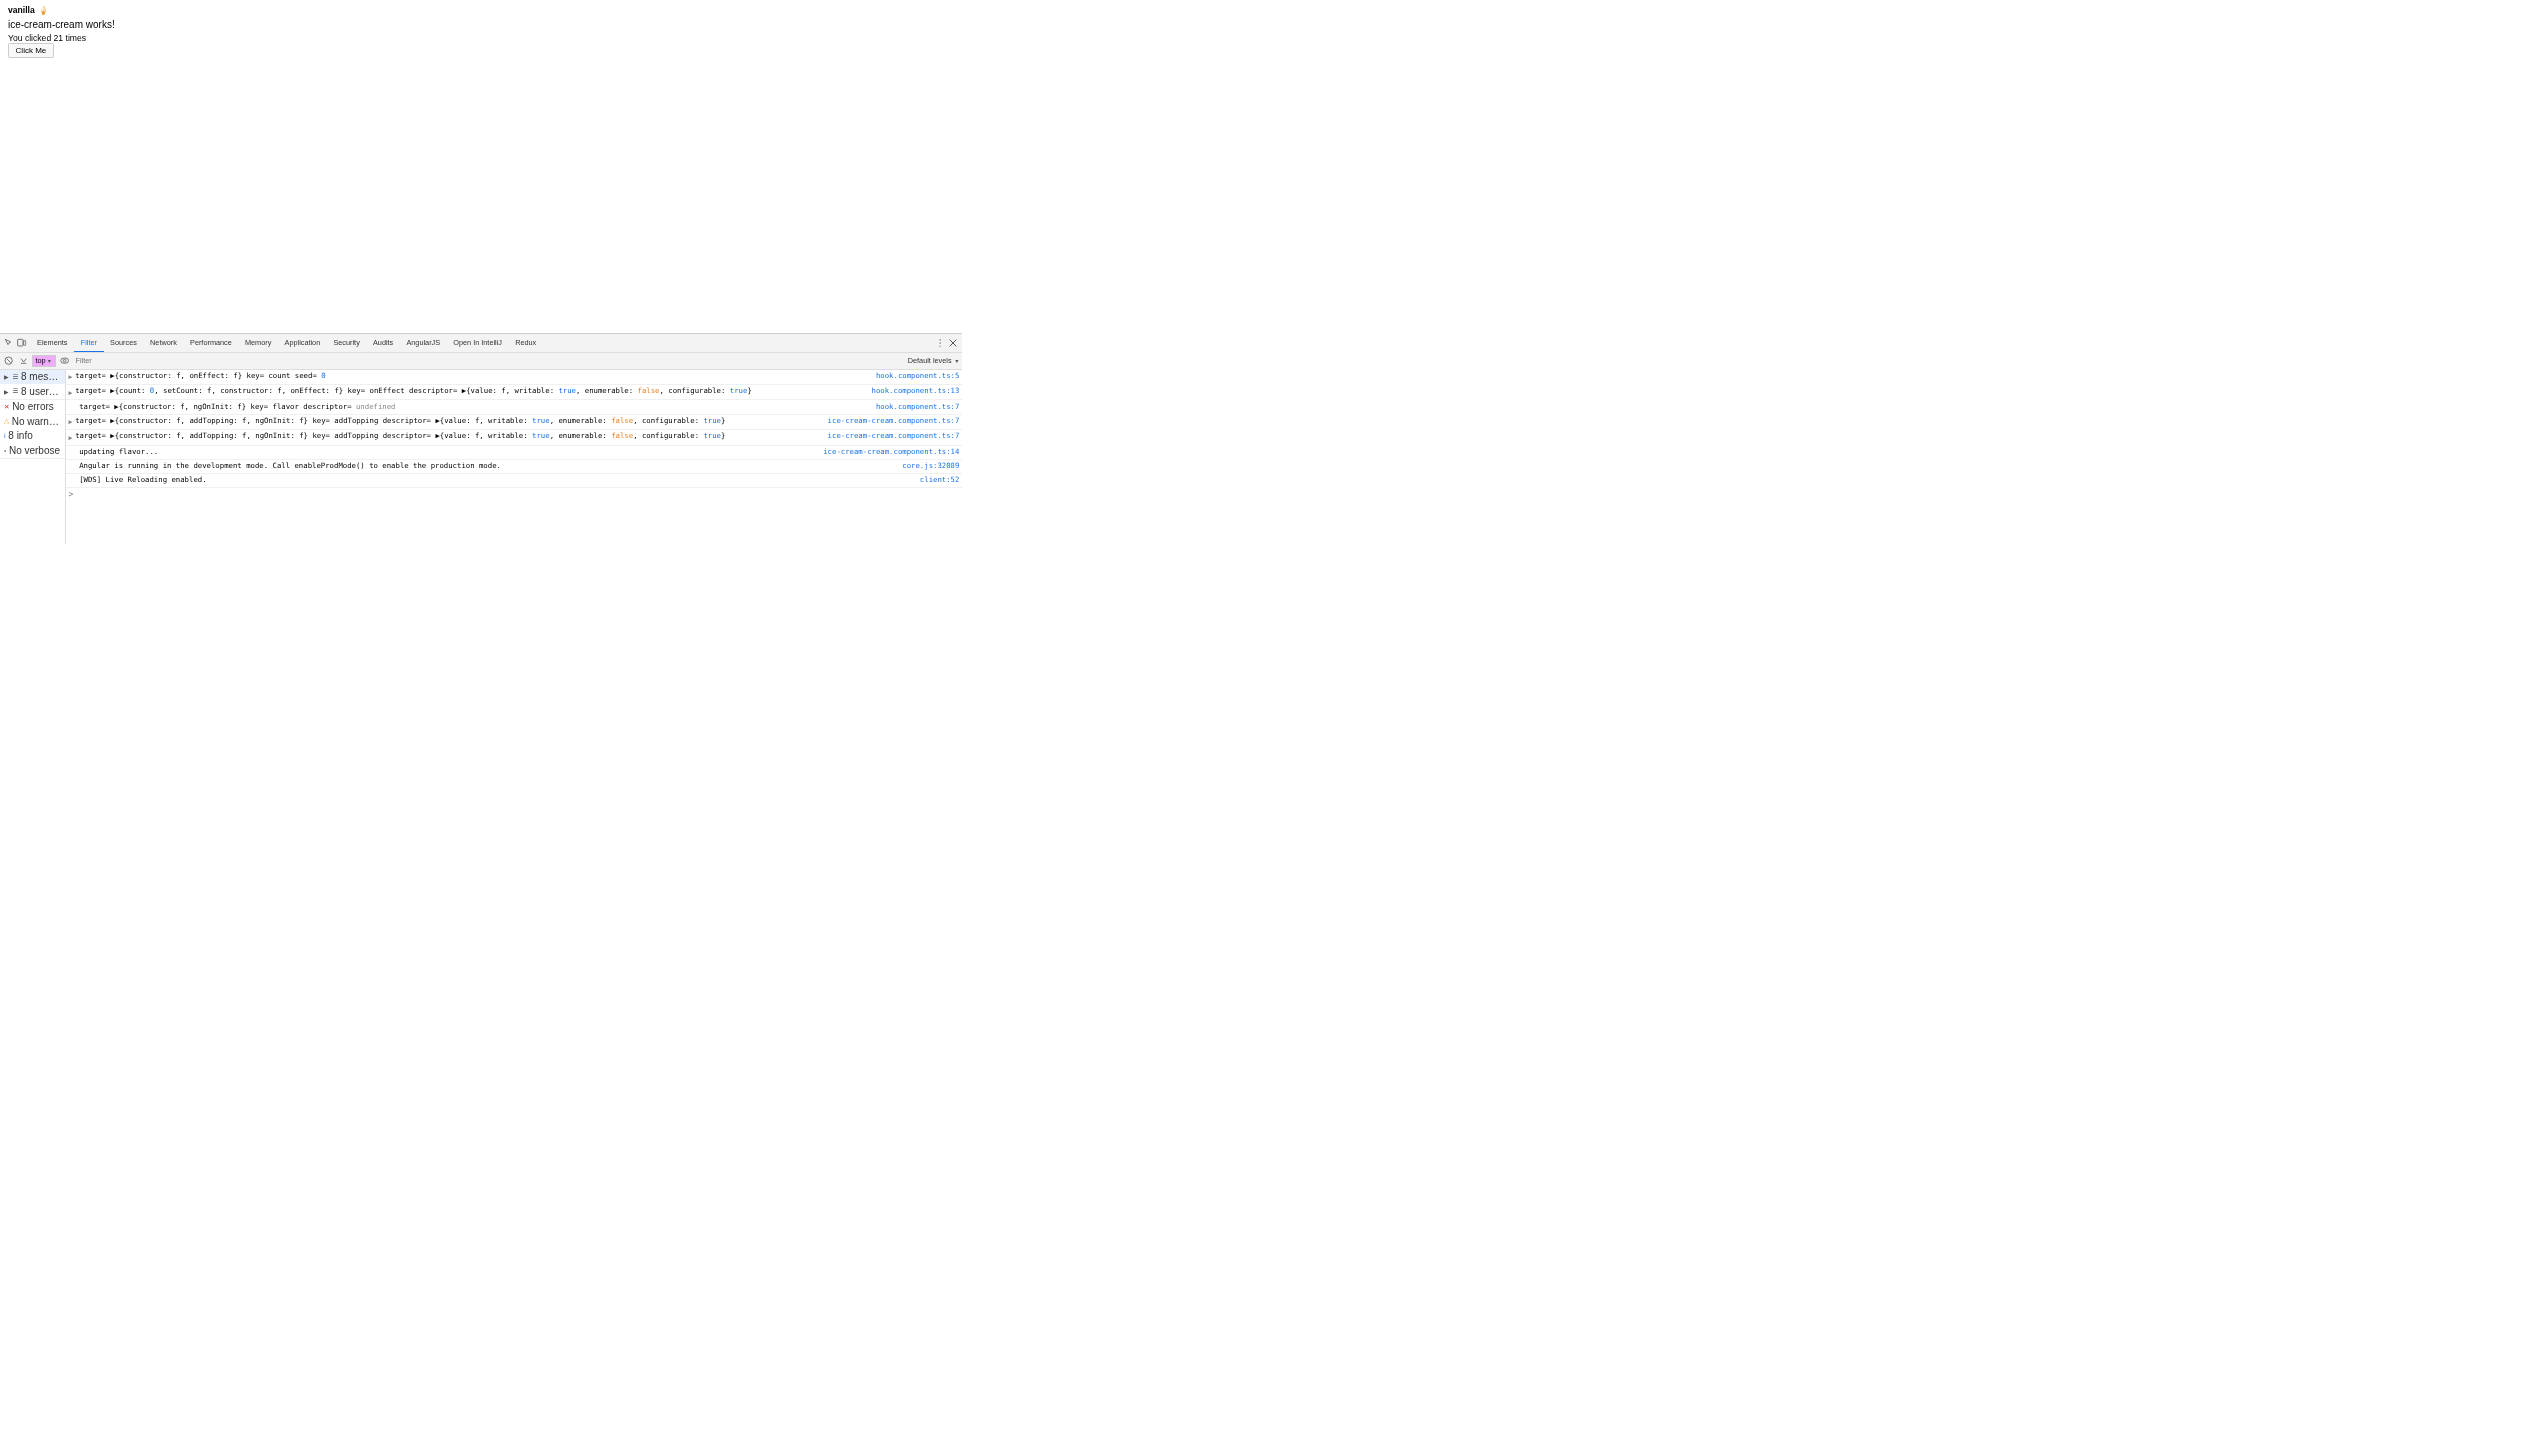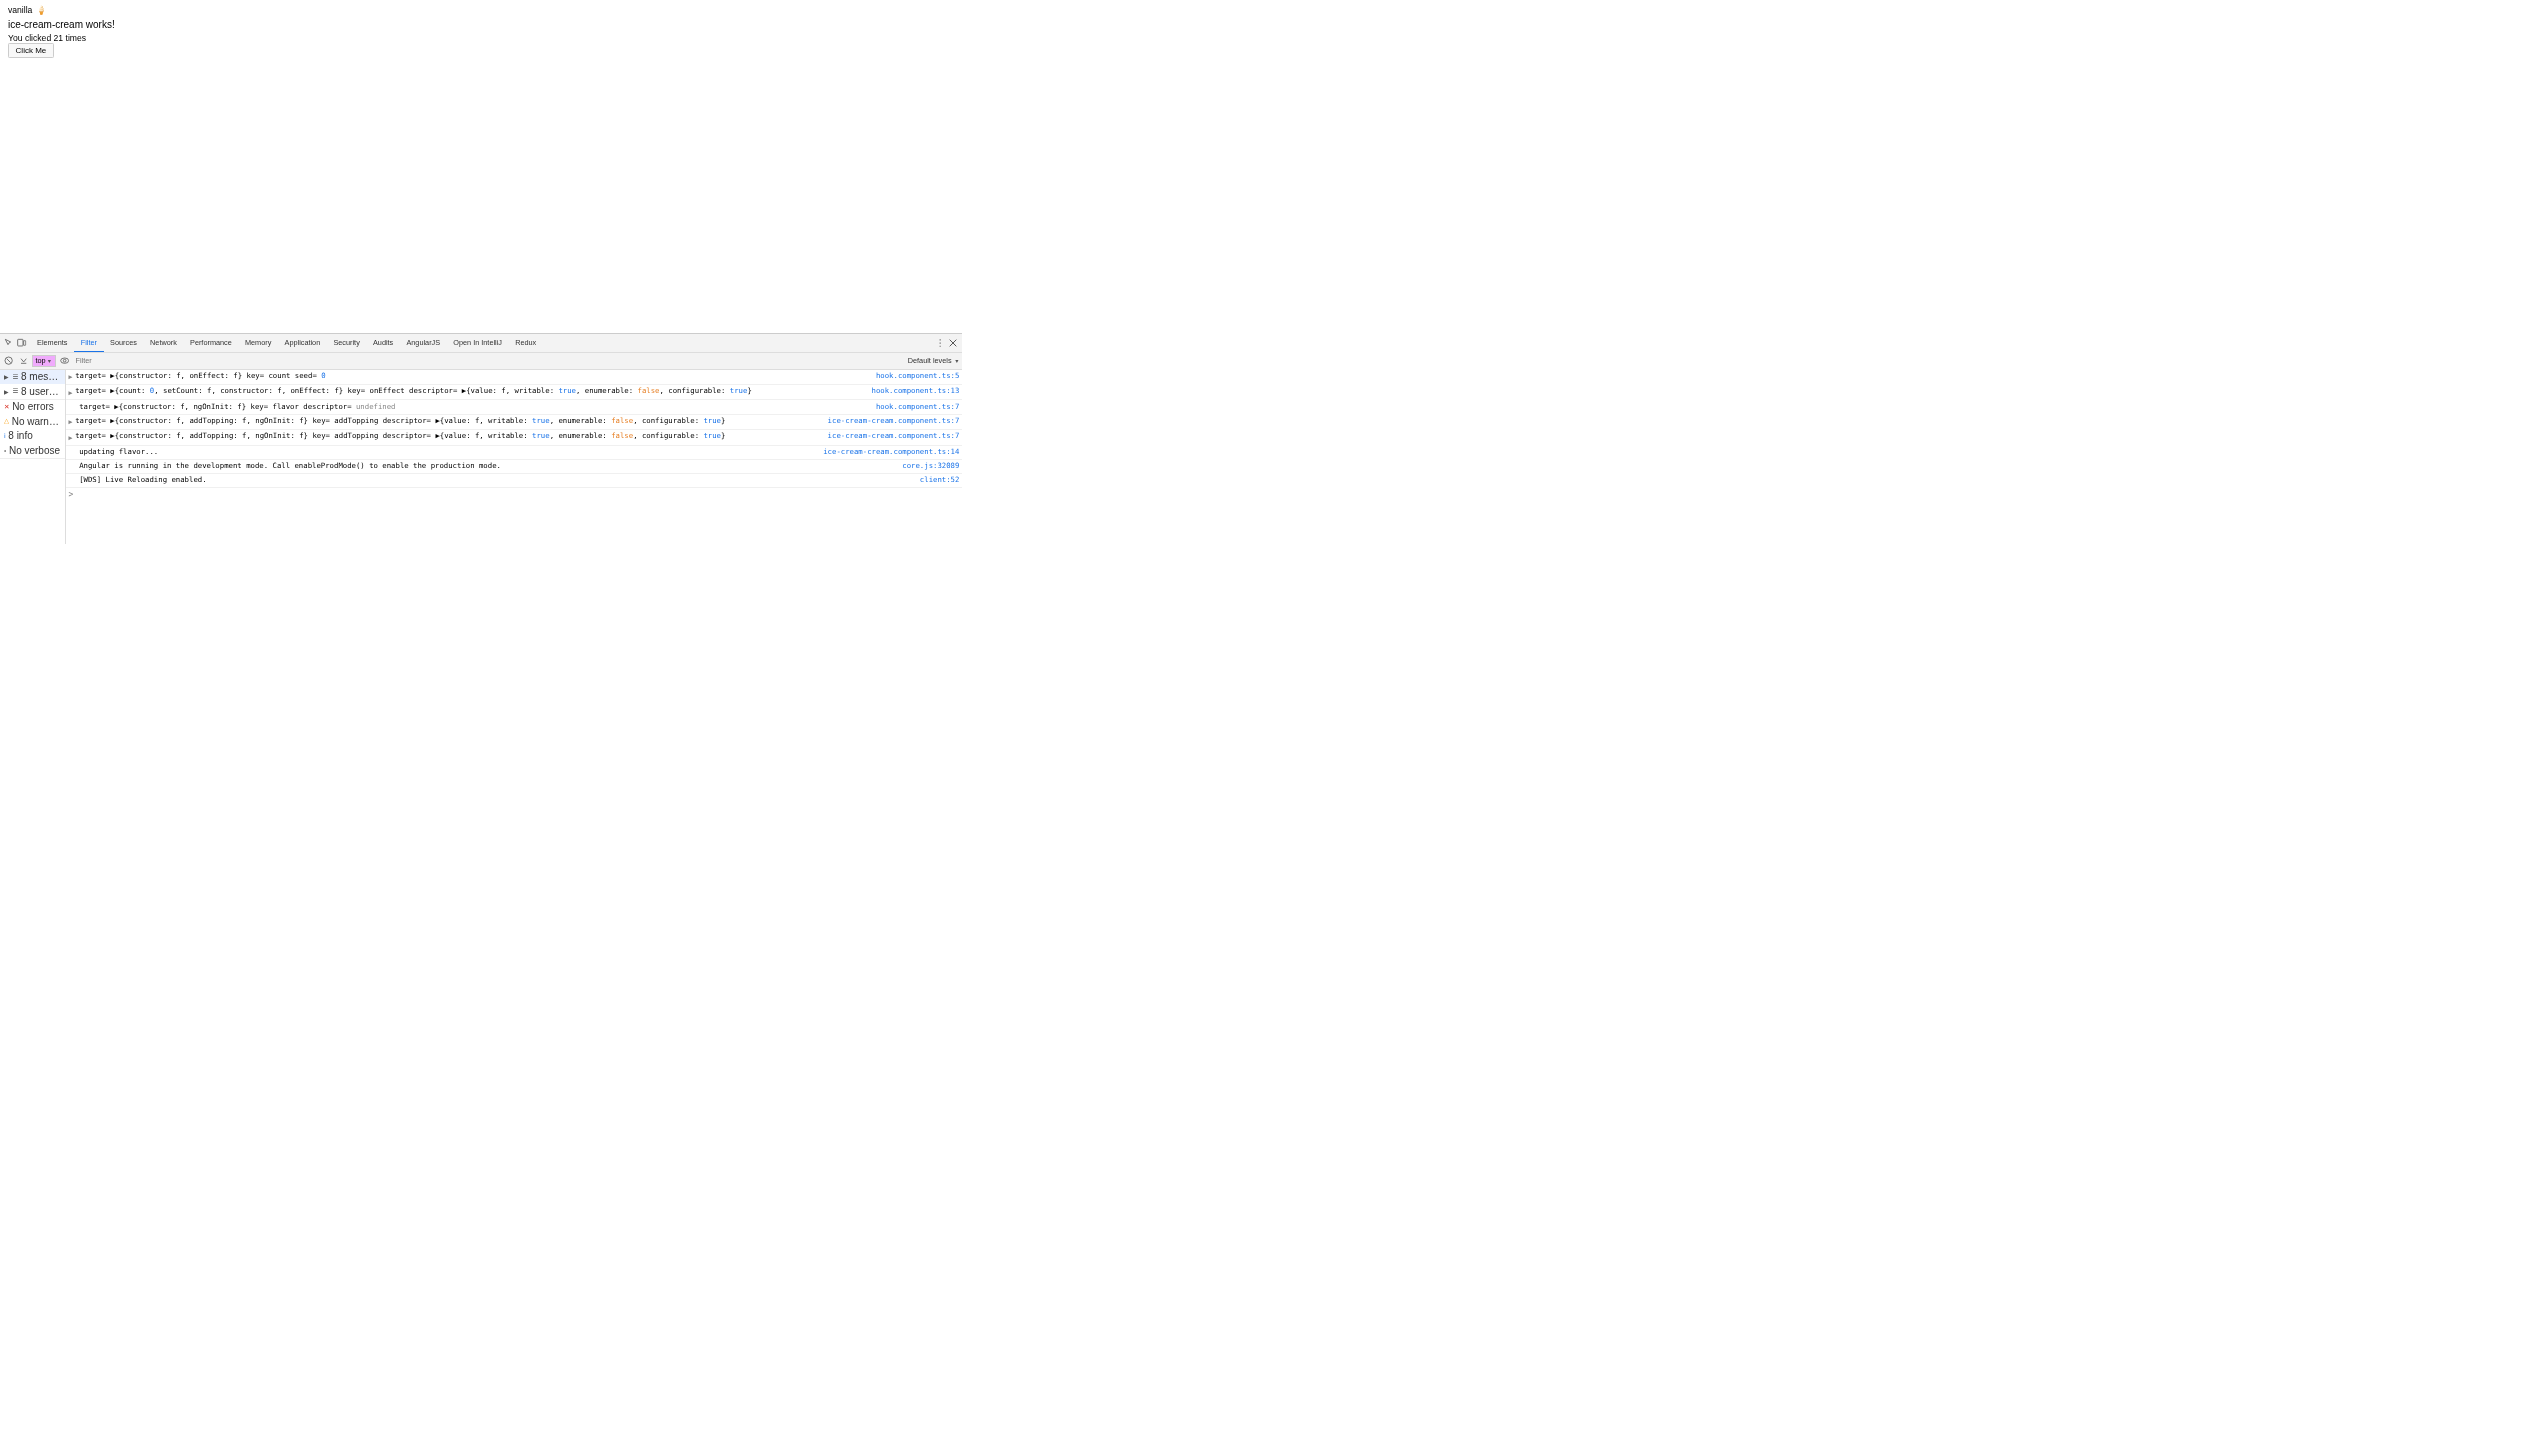--- a/index.html
+++ b/index.html
@@ -17,20 +17,21 @@
     .page-title-row {
       display: flex;
       align-items: center;
       gap: 4px;
       margin-bottom: 4px;
     }
 
     .page-title {
       font-size: 8.6px;
       color: #000;
+      font-weight: bold;
     }
 
     .ice-cream-emoji {
       font-size: 8.6px;
     }
 
     .app-works {
       font-size: 10px;
       color: #000;
       margin-bottom: 2.6px;

